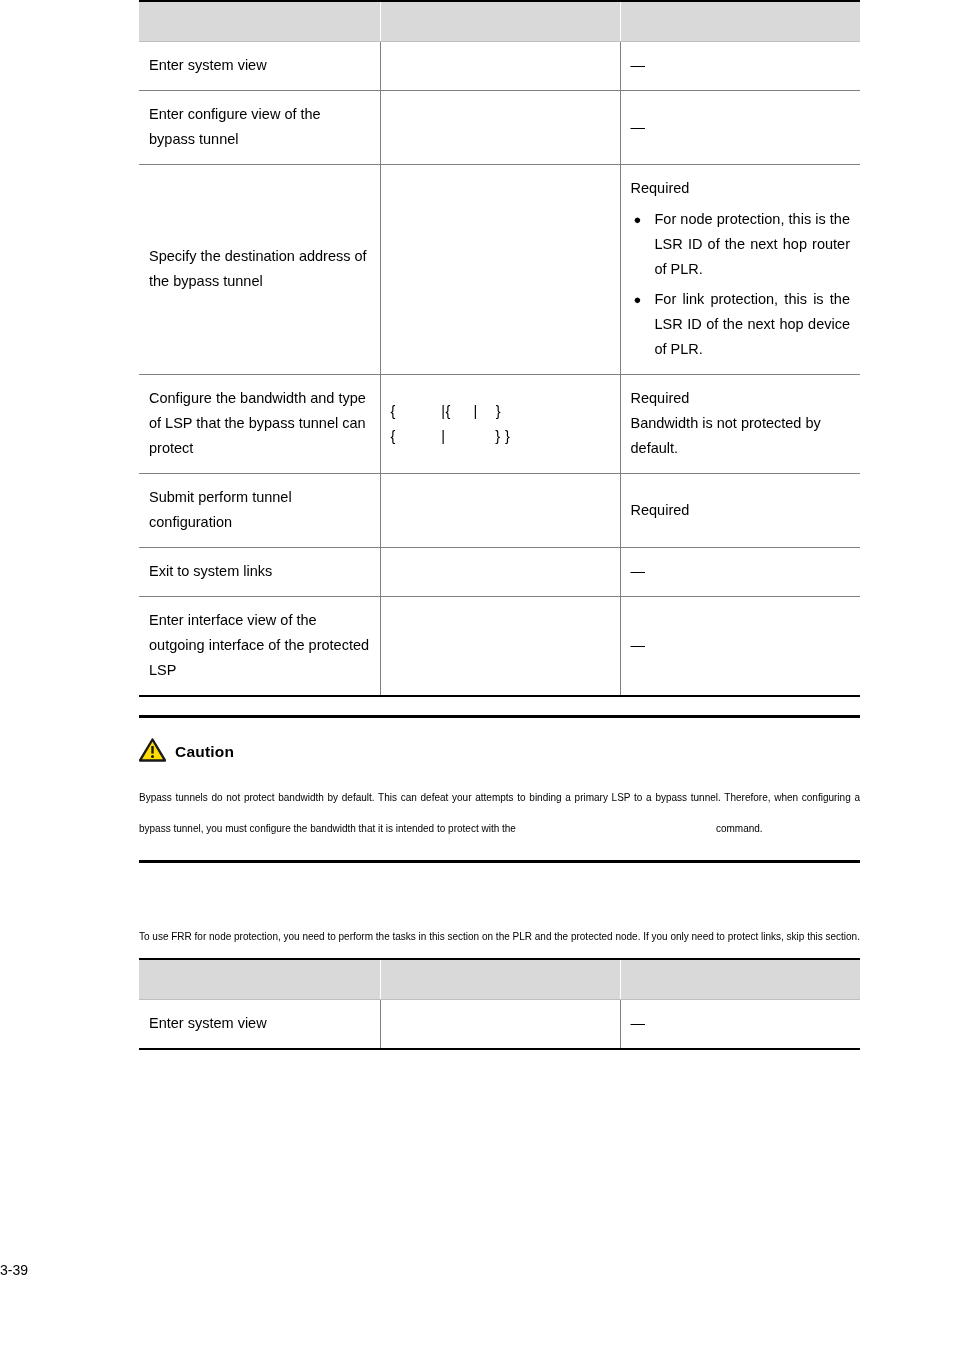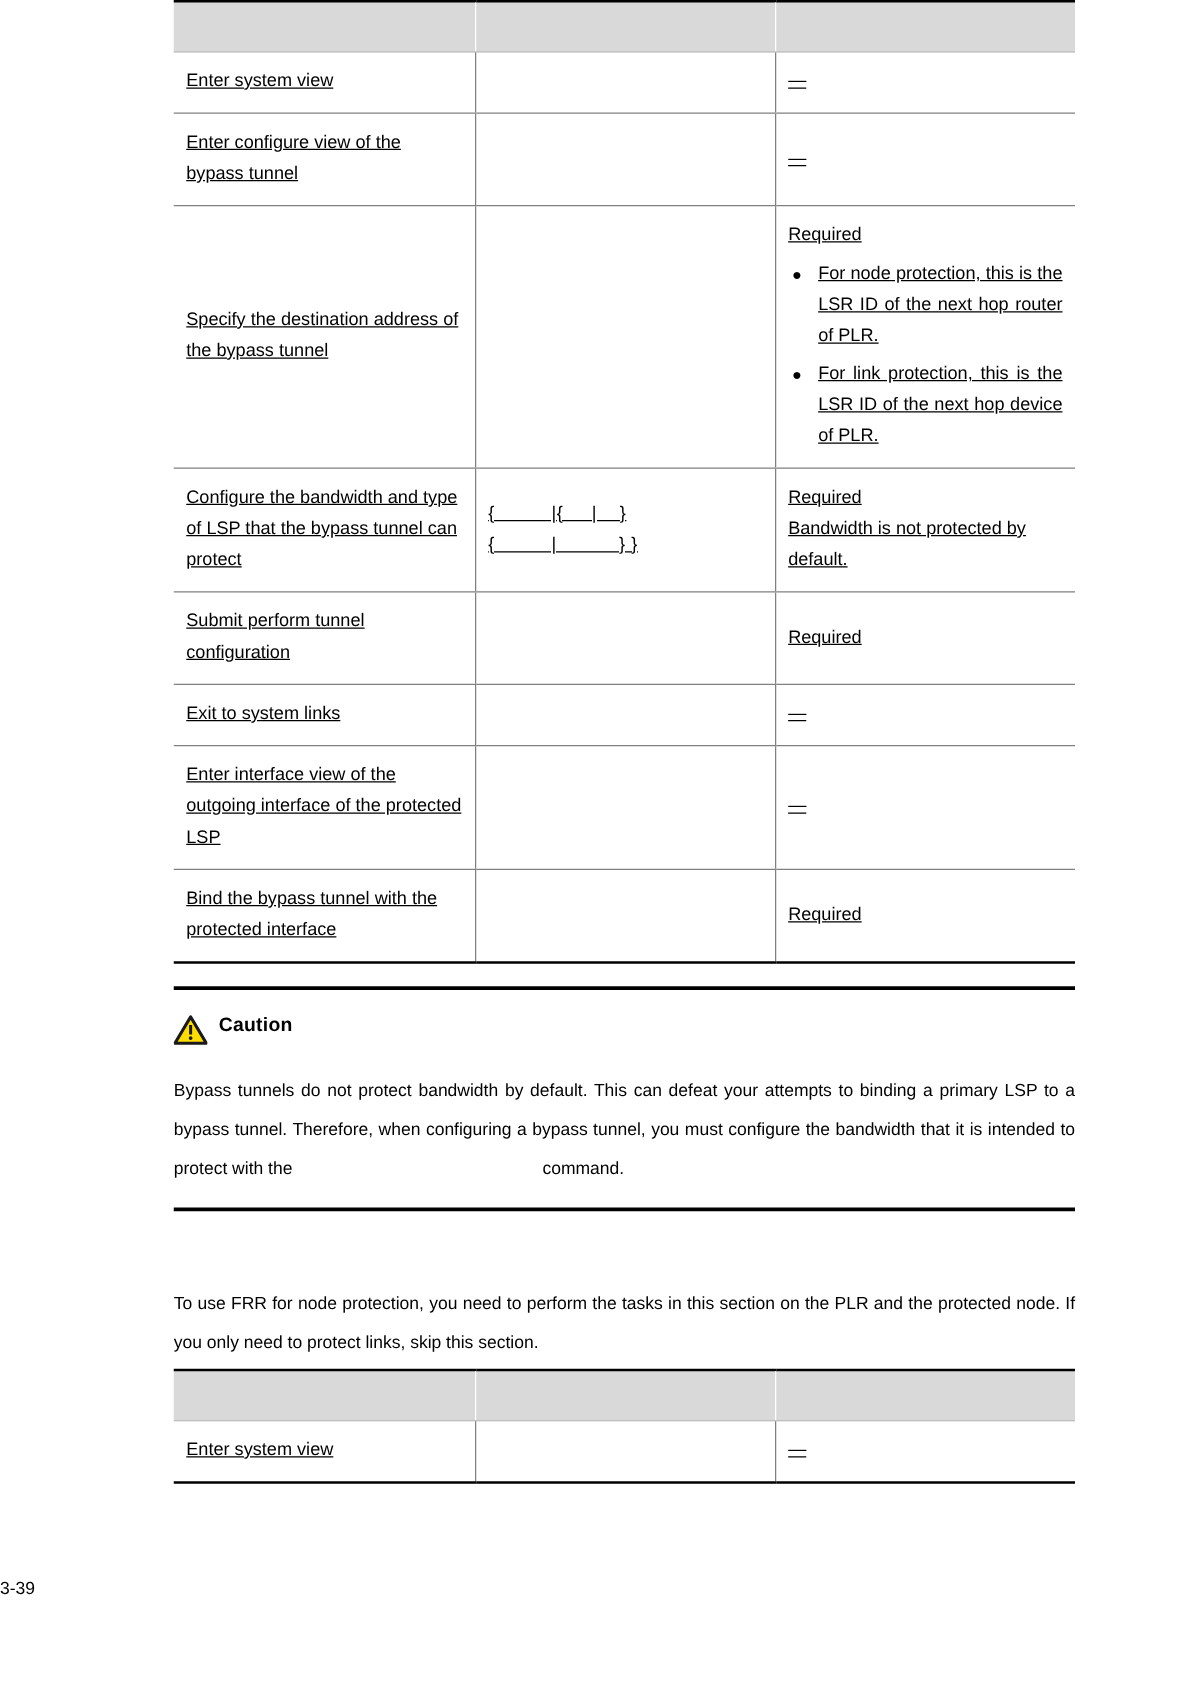--- a/index.html
+++ b/index.html
@@ -56,21 +56,20 @@
   }
   .cfg-table thead th.first { border-left: none; }
 
   .cfg-table tbody td {
     padding: 11px 10px 12px 10px;
     border-bottom: 1px solid #808080;
     border-left: 1px solid #808080;
     vertical-align: middle;
     line-height: 25px;
     text-align: left;
-    text-decoration: underline;
   }
   .cfg-table tbody td.first {
     border-left: none;
   }
   .cfg-table tbody tr:last-child td {
     border-bottom: 2px solid #000000;
   }
 
   .cfg-table td.cmd {
     font-family: "Liberation Sans", sans-serif;
@@ -105,33 +104,33 @@
 
   
   .callout {
     margin-top: 18px;
     border-top: 3px solid #000000;
     border-bottom: 3px solid #000000;
     padding: 14px 0 16px 0;
   }
   .callout-head {
     display: flex;
-    align-items: flex-start;
+    align-items: center;
     gap: 9px;
     margin: 6px 0 16px 0;
   }
   .callout-title {
     font-size: 15.5px;
     font-weight: bold;
     letter-spacing: 0.2px;
   }
   .warn-icon { display: block; }
 
   .para {
-    font-size: 14px;
+    font-size: 10px;
     line-height: 31px;
     text-align: justify;
     text-align-last: left;
     margin: 0;
   }
   .para .gap {
     display: inline-block;
     width: 200px;
   }
 
@@ -242,27 +241,20 @@
         </tr>
 
         <tr>
           <td class="first">Enter interface view of the outgoing interface of the protected LSP</td>
           <td class="cmd"></td>
           <td>
             <p class="cell-lead">—</p>
           </td>
         </tr>
 
-        <tr>
-          <td class="first">Bind the bypass tunnel with the protected interface</td>
-          <td class="cmd"></td>
-          <td>
-            <p class="cell-lead">Required</p>
-          </td>
-        </tr>
 
       </tbody>
     </table>
 
     <div class="callout">
       <div class="callout-head">
         <span class="warn-icon">
           <svg width="27" height="24" viewBox="0 0 27 24" xmlns="http://www.w3.org/2000/svg">
             <polygon points="13.5,1.5 26,22.5 1,22.5" fill="#ffdd00" stroke="#1a1a1a" stroke-width="2.4" stroke-linejoin="round"></polygon>
             <rect x="12.3" y="8" width="2.4" height="7.6" fill="#1a1a1a"></rect>

